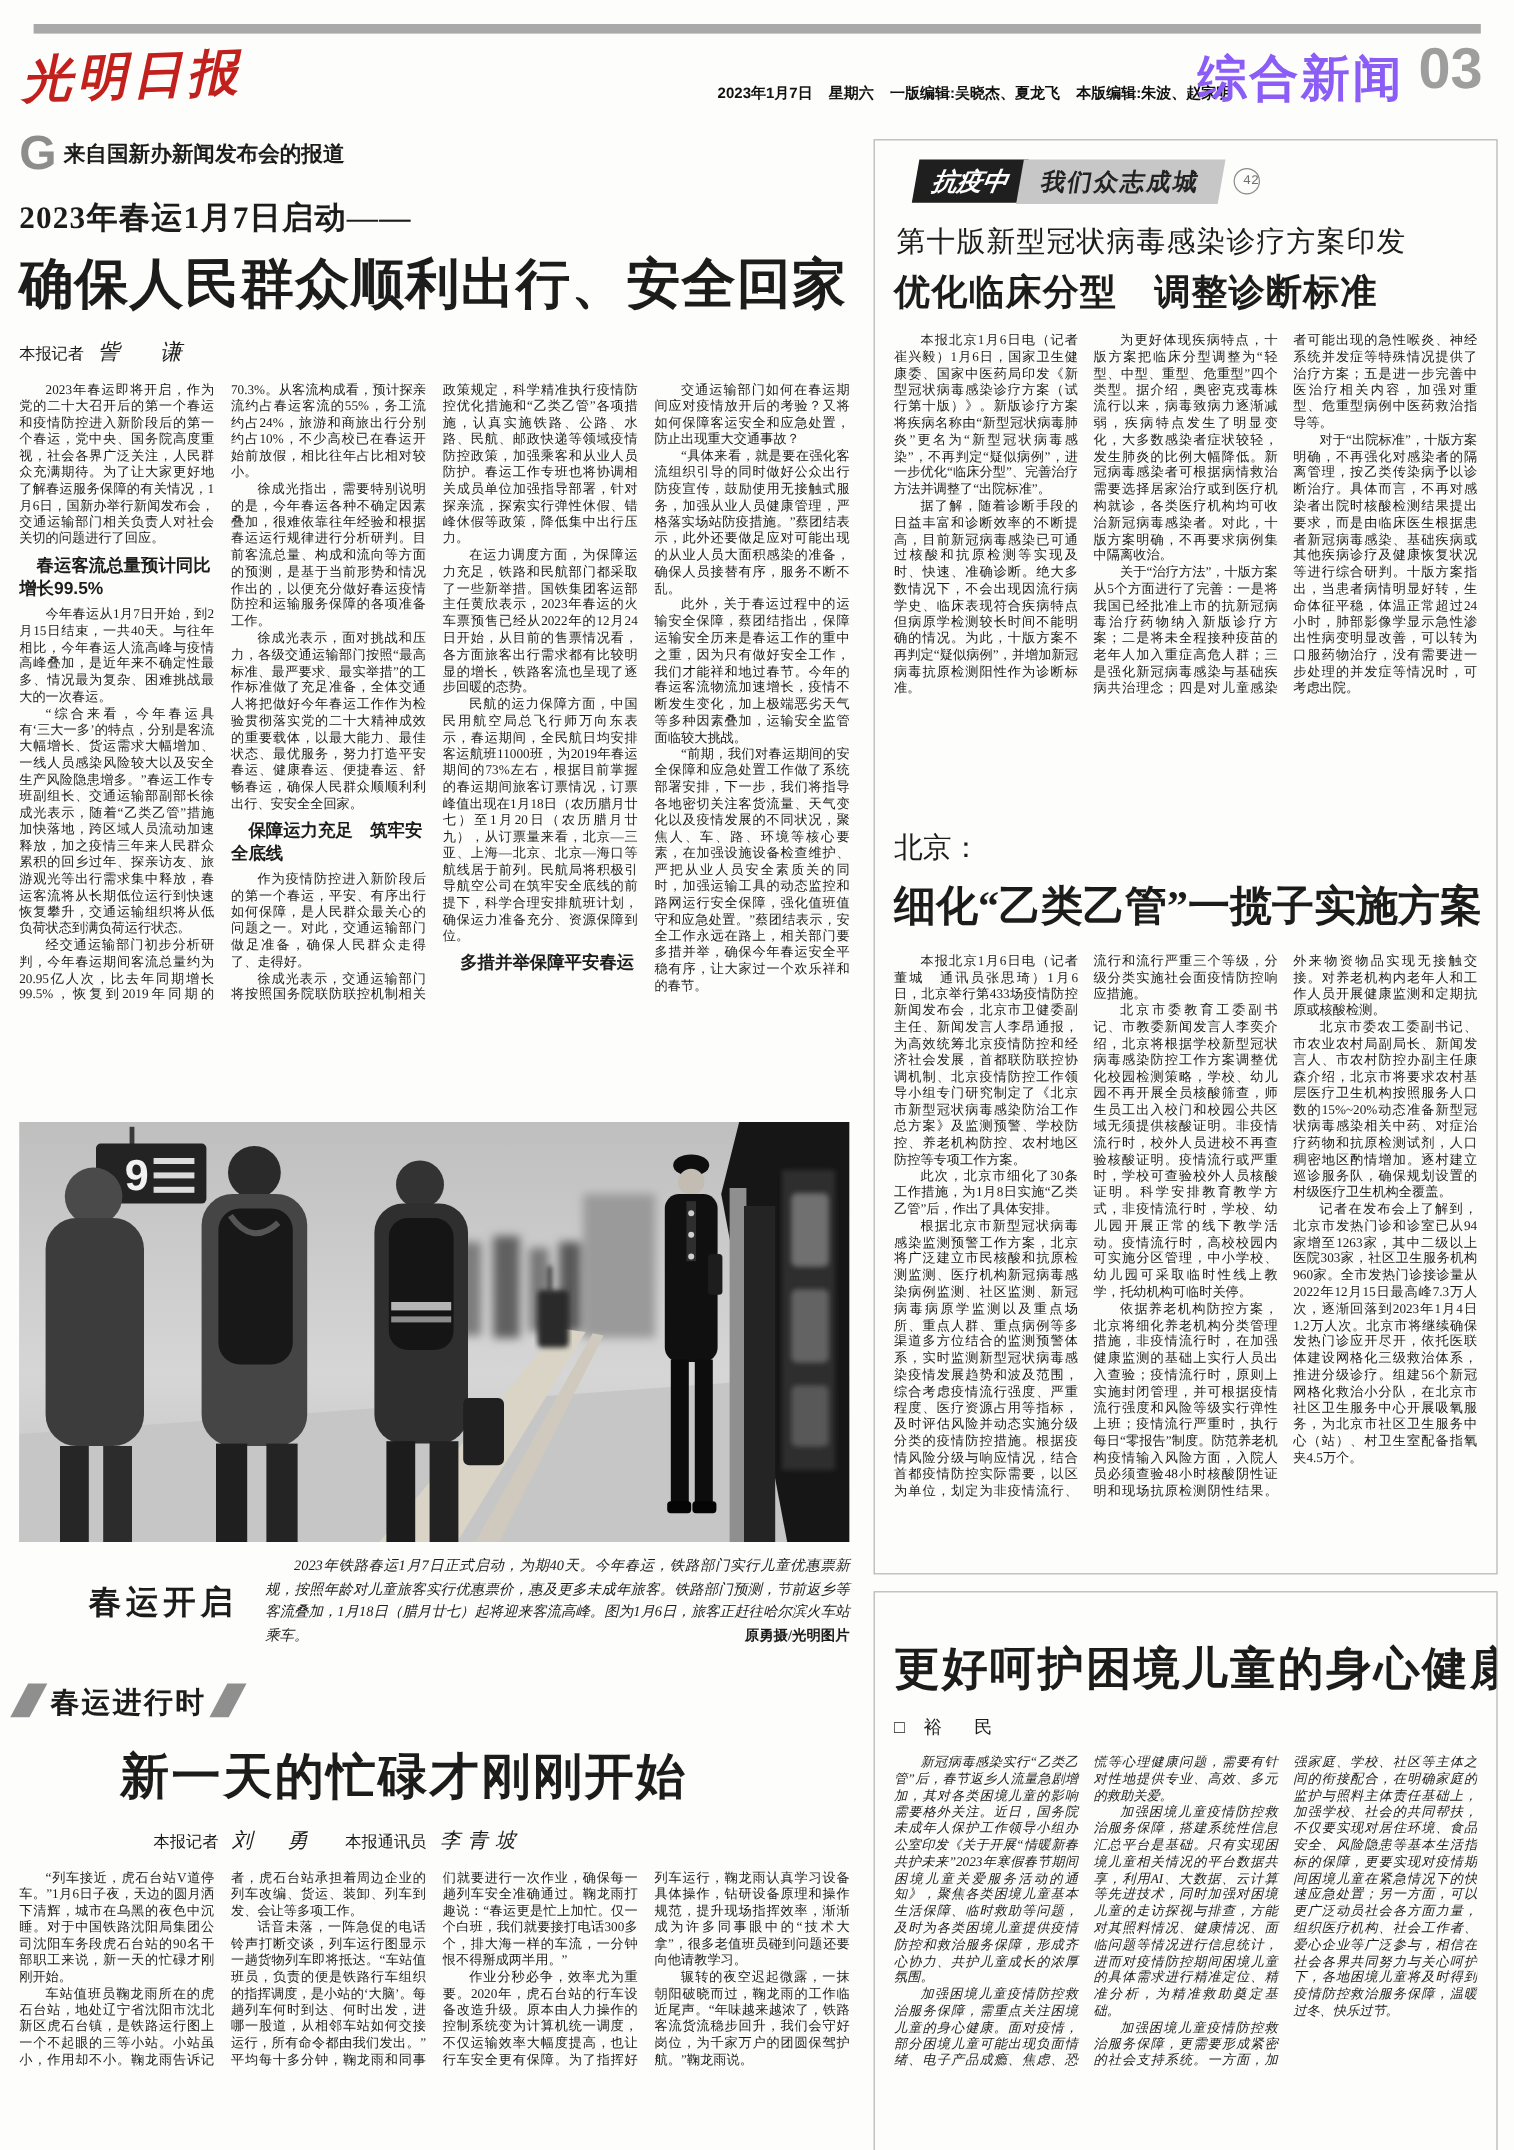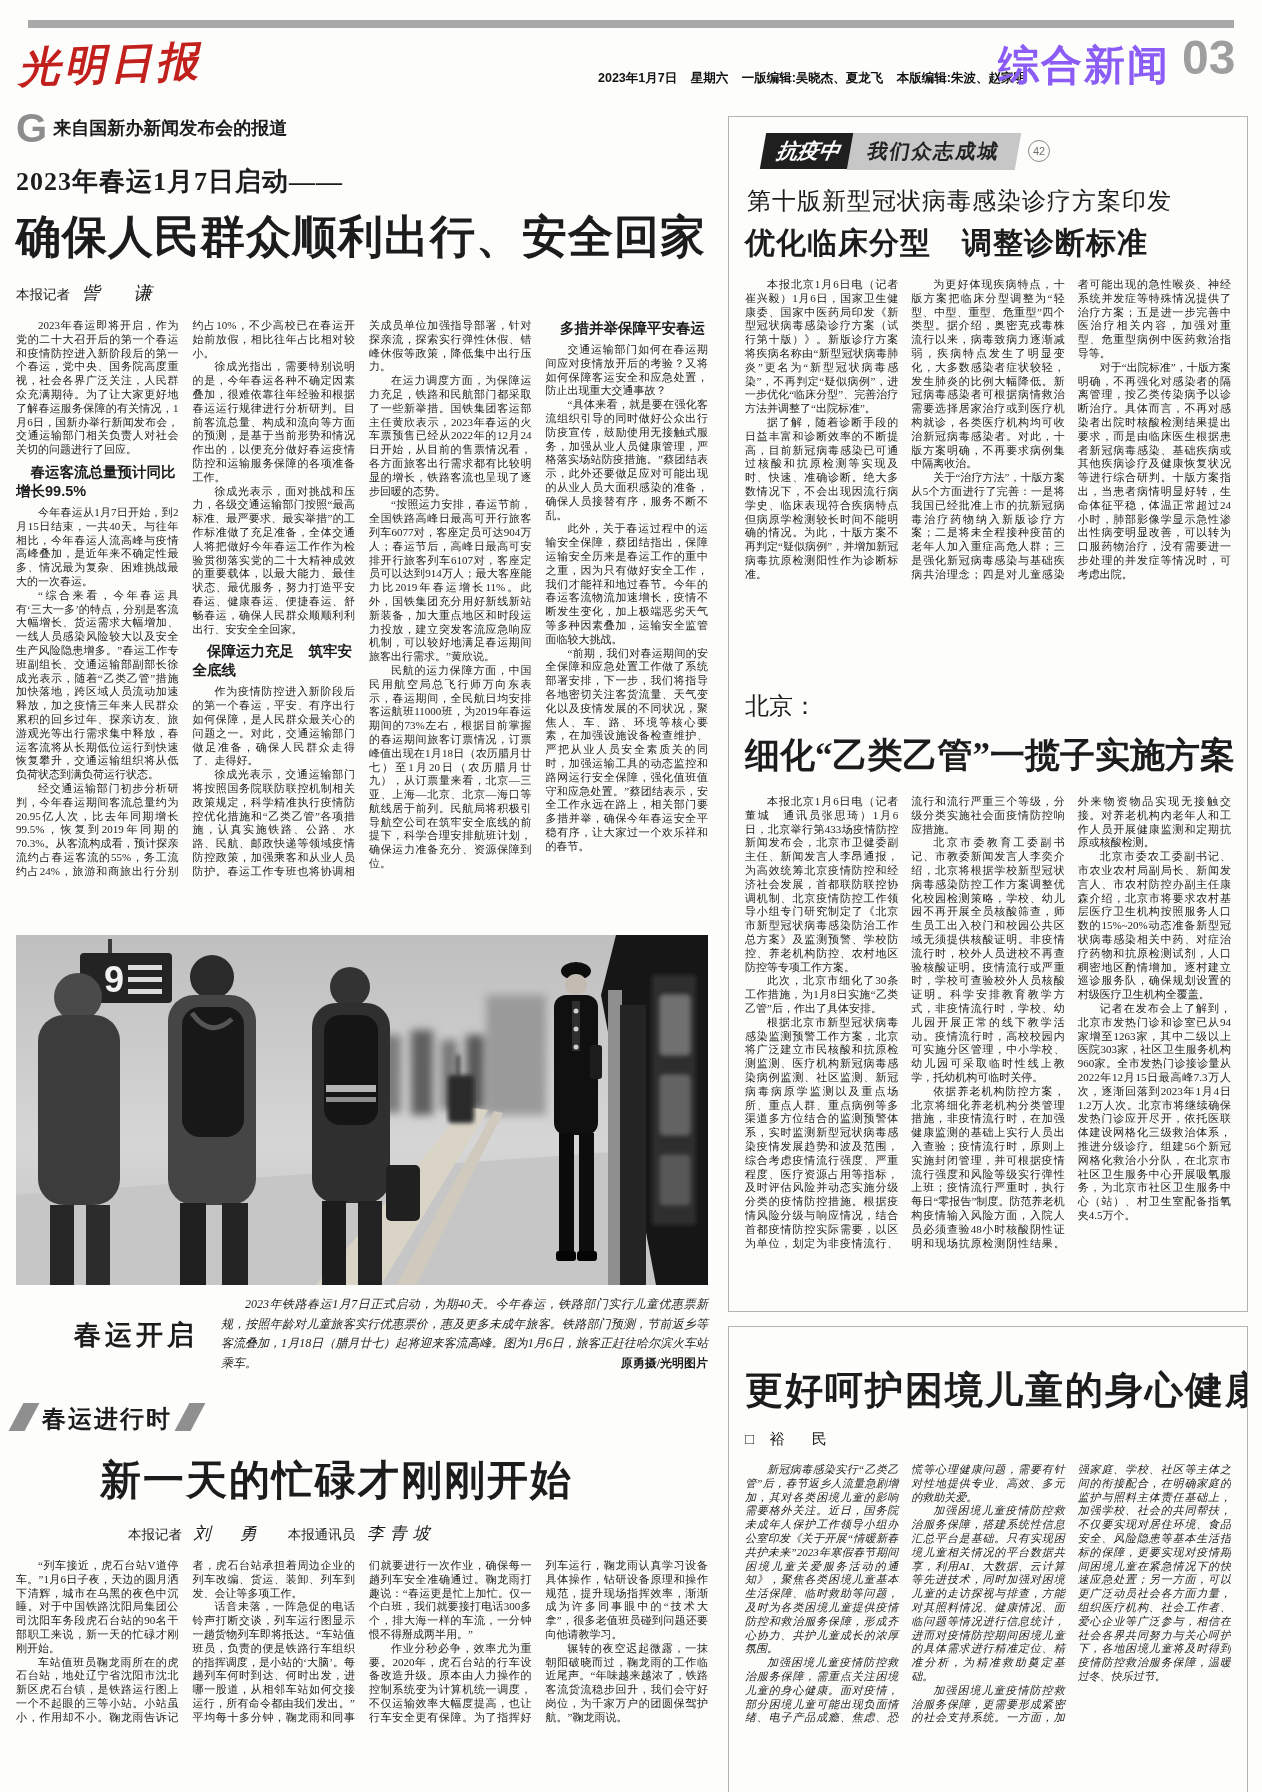--- a/index.html
+++ b/index.html
@@ -64,22 +64,22 @@
   .rbox1 { height:1196px; }
   .rbox2 { margin-top:14px; height:470px; overflow:hidden; }
   .epidemic-badge { display:flex; align-items:center; height:36px; margin-left:18px; }
   .badge-dark { background:#1f1f1f; color:#fff; font-weight:bold; font-style:italic;
     font-size:21px; padding:4px 14px; transform:skewX(-10deg);
     font-family:"Liberation Sans","DejaVu Sans",sans-serif; }
   .badge-light { background:#c7c7c7; color:#222; font-weight:bold; font-size:20px;
     padding:5px 18px; transform:skewX(-10deg); margin-left:-4px; letter-spacing:2px;
     font-family:"Liberation Sans","DejaVu Sans",sans-serif; }
   .badge-num { width:22px; height:22px; border:1.5px solid #8a8a8a; border-radius:50%;
-    color:#6f6f6f; font-size:11px; line-height:20px; text-align:center; margin-left:10px;
-    font-family:Liberation Sans, sans-serif; }
+    color:#6f6f6f; font-size:11px; line-height:20px; text-align:right; margin-left:10px;
+    font-family:Liberation Mono, monospace; }
   .rt-kicker { margin:16px 0 0 2px; font-size:24px; letter-spacing:1px; }
   .rt-headline { margin-top:6px; font-size:30px; font-weight:bold; letter-spacing:1px; white-space:nowrap; }
   .cols3a { margin-top:14px; column-count:3; column-gap:13px; height:384px; }
   .bj-kicker { margin-top:28px; font-size:24px; }
   .bj-headline { margin-top:10px; font-size:35px; font-weight:bold; white-space:nowrap; }
   .cols3b { margin-top:16px; column-count:3; column-gap:13px; height:540px; }
   .ch-headline { margin-top:22px; font-size:38px; font-weight:bold; letter-spacing:2px; white-space:nowrap; }
   .ch-byline { margin-top:14px; font-size:15px; letter-spacing:6px; }
   .ch-body { margin-top:14px; column-count:3; column-gap:13px; height:352px; font-style:italic; }
 </style>
@@ -116,21 +116,20 @@
         <h3>春运客流总量预计同比增长99.5%</h3>
         <p>今年春运从1月7日开始，到2月15日结束，一共40天。与往年相比，今年春运人流高峰与疫情高峰叠加，是近年来不确定性最多、情况最为复杂、困难挑战最大的一次春运。</p>
         <p>“综合来看，今年春运具有‘三大一多’的特点，分别是客流大幅增长、货运需求大幅增加、一线人员感染风险较大以及安全生产风险隐患增多。”春运工作专班副组长、交通运输部副部长徐成光表示，随着“乙类乙管”措施加快落地，跨区域人员流动加速释放，加之疫情三年来人民群众累积的回乡过年、探亲访友、旅游观光等出行需求集中释放，春运客流将从长期低位运行到快速恢复攀升，交通运输组织将从低负荷状态到满负荷运行状态。</p>
         <p>经交通运输部门初步分析研判，今年春运期间客流总量约为20.95亿人次，比去年同期增长99.5%，恢复到2019年同期的70.3%。从客流构成看，预计探亲流约占春运客流的55%，务工流约占24%，旅游和商旅出行分别约占10%，不少高校已在春运开始前放假，相比往年占比相对较小。</p>
         <p>徐成光指出，需要特别说明的是，今年春运各种不确定因素叠加，很难依靠往年经验和根据春运运行规律进行分析研判。目前客流总量、构成和流向等方面的预测，是基于当前形势和情况作出的，以便充分做好春运疫情防控和运输服务保障的各项准备工作。</p>
         <p>徐成光表示，面对挑战和压力，各级交通运输部门按照“最高标准、最严要求、最实举措”的工作标准做了充足准备，全体交通人将把做好今年春运工作作为检验贯彻落实党的二十大精神成效的重要载体，以最大能力、最佳状态、最优服务，努力打造平安春运、健康春运、便捷春运、舒畅春运，确保人民群众顺顺利利出行、安安全全回家。</p>
         <h3>保障运力充足　筑牢安全底线</h3>
         <p>作为疫情防控进入新阶段后的第一个春运，平安、有序出行如何保障，是人民群众最关心的问题之一。对此，交通运输部门做足准备，确保人民群众走得了、走得好。</p>
         <p>徐成光表示，交通运输部门将按照国务院联防联控机制相关政策规定，科学精准执行疫情防控优化措施和“乙类乙管”各项措施，认真实施铁路、公路、水路、民航、邮政快递等领域疫情防控政策，加强乘客和从业人员防护。春运工作专班也将协调相关成员单位加强指导部署，针对探亲流，探索实行弹性休假、错峰休假等政策，降低集中出行压力。</p>
         <p>在运力调度方面，为保障运力充足，铁路和民航部门都采取了一些新举措。国铁集团客运部主任黄欣表示，2023年春运的火车票预售已经从2022年的12月24日开始，从目前的售票情况看，各方面旅客出行需求都有比较明显的增长，铁路客流也呈现了逐步回暖的态势。</p>
-        <p>“按照运力安排，春运节前，全国铁路高峰日最高可开行旅客列车6077对，客座定员可达904万人；春运节后，高峰日最高可安排开行旅客列车6107对，客座定员可以达到914万人；最大客座能力比2019年春运增长11%。此外，国铁集团充分用好新线新站新装备，加大重点地区和时段运力投放，建立突发客流应急响应机制，可以较好地满足春运期间旅客出行需求。”黄欣说。</p>
         <p>民航的运力保障方面，中国民用航空局总飞行师万向东表示，春运期间，全民航日均安排客运航班11000班，为2019年春运期间的73%左右，根据目前掌握的春运期间旅客订票情况，订票峰值出现在1月18日（农历腊月廿七）至1月20日（农历腊月廿九），从订票量来看，北京—三亚、上海—北京、北京—海口等航线居于前列。民航局将积极引导航空公司在筑牢安全底线的前提下，科学合理安排航班计划，确保运力准备充分、资源保障到位。</p>
         <h3>多措并举保障平安春运</h3>
         <p>交通运输部门如何在春运期间应对疫情放开后的考验？又将如何保障客运安全和应急处置，防止出现重大交通事故？</p>
         <p>“具体来看，就是要在强化客流组织引导的同时做好公众出行防疫宣传，鼓励使用无接触式服务，加强从业人员健康管理，严格落实场站防疫措施。”蔡团结表示，此外还要做足应对可能出现的从业人员大面积感染的准备，确保人员接替有序，服务不断不乱。</p>
         <p>此外，关于春运过程中的运输安全保障，蔡团结指出，保障运输安全历来是春运工作的重中之重，因为只有做好安全工作，我们才能祥和地过春节。今年的春运客流物流加速增长，疫情不断发生变化，加上极端恶劣天气等多种因素叠加，运输安全监管面临较大挑战。</p>
         <p>“前期，我们对春运期间的安全保障和应急处置工作做了系统部署安排，下一步，我们将指导各地密切关注客货流量、天气变化以及疫情发展的不同状况，聚焦人、车、路、环境等核心要素，在加强设施设备检查维护、严把从业人员安全素质关的同时，加强运输工具的动态监控和路网运行安全保障，强化值班值守和应急处置。”蔡团结表示，安全工作永远在路上，相关部门要多措并举，确保今年春运安全平稳有序，让大家过一个欢乐祥和的春节。</p>
       </div>
 
     <div class="photo-fig">
       <svg width="692" height="350" viewBox="0 0 692 350" preserveAspectRatio="none">

